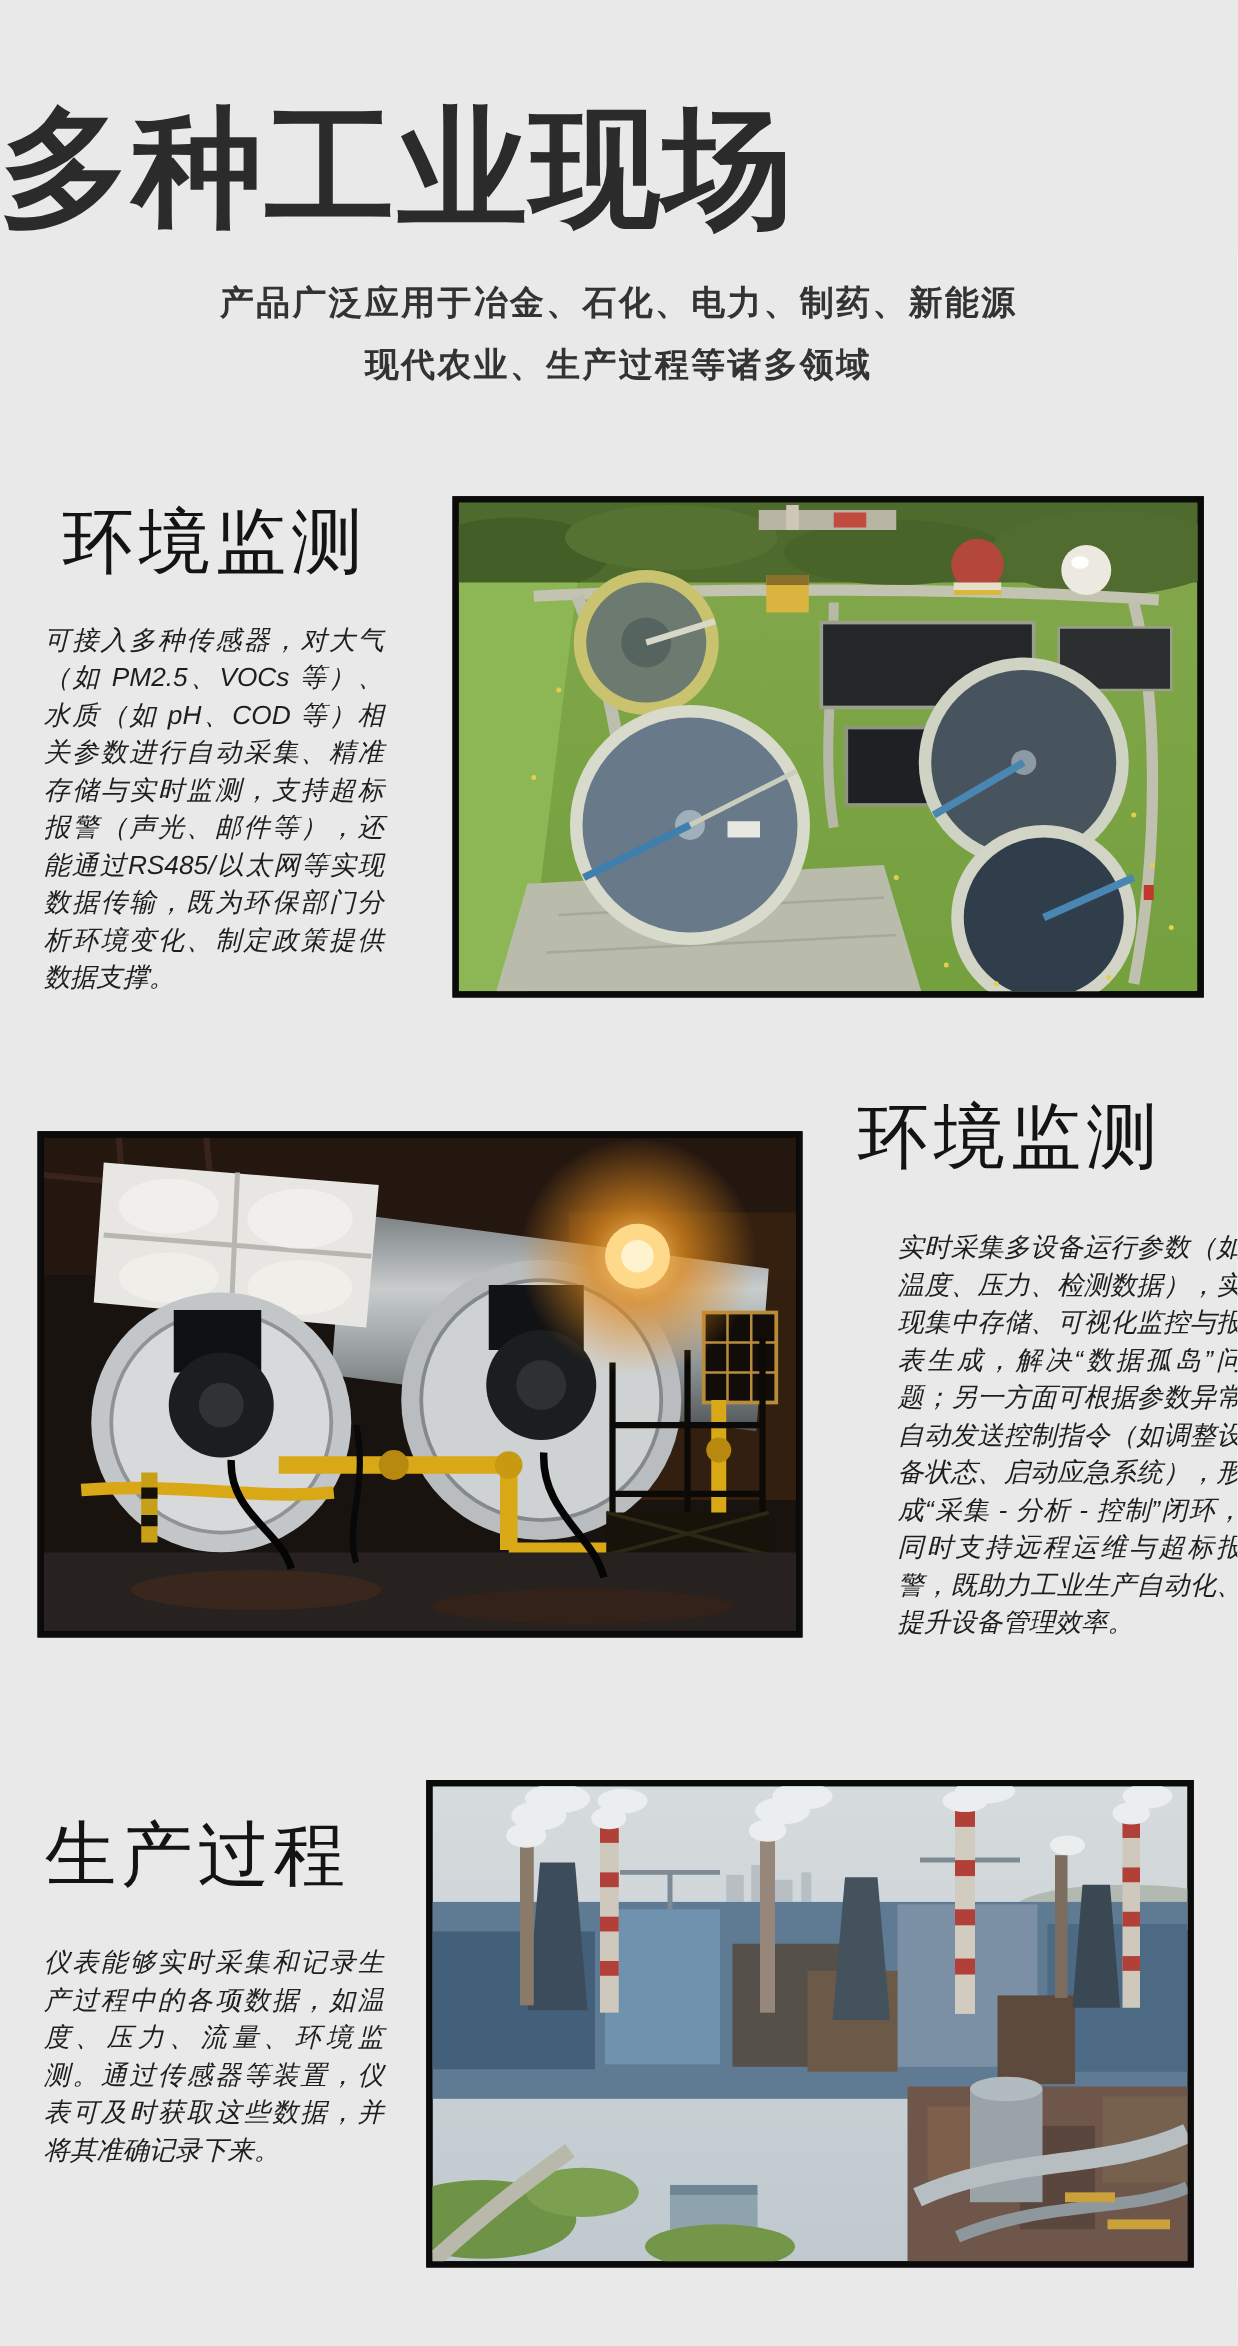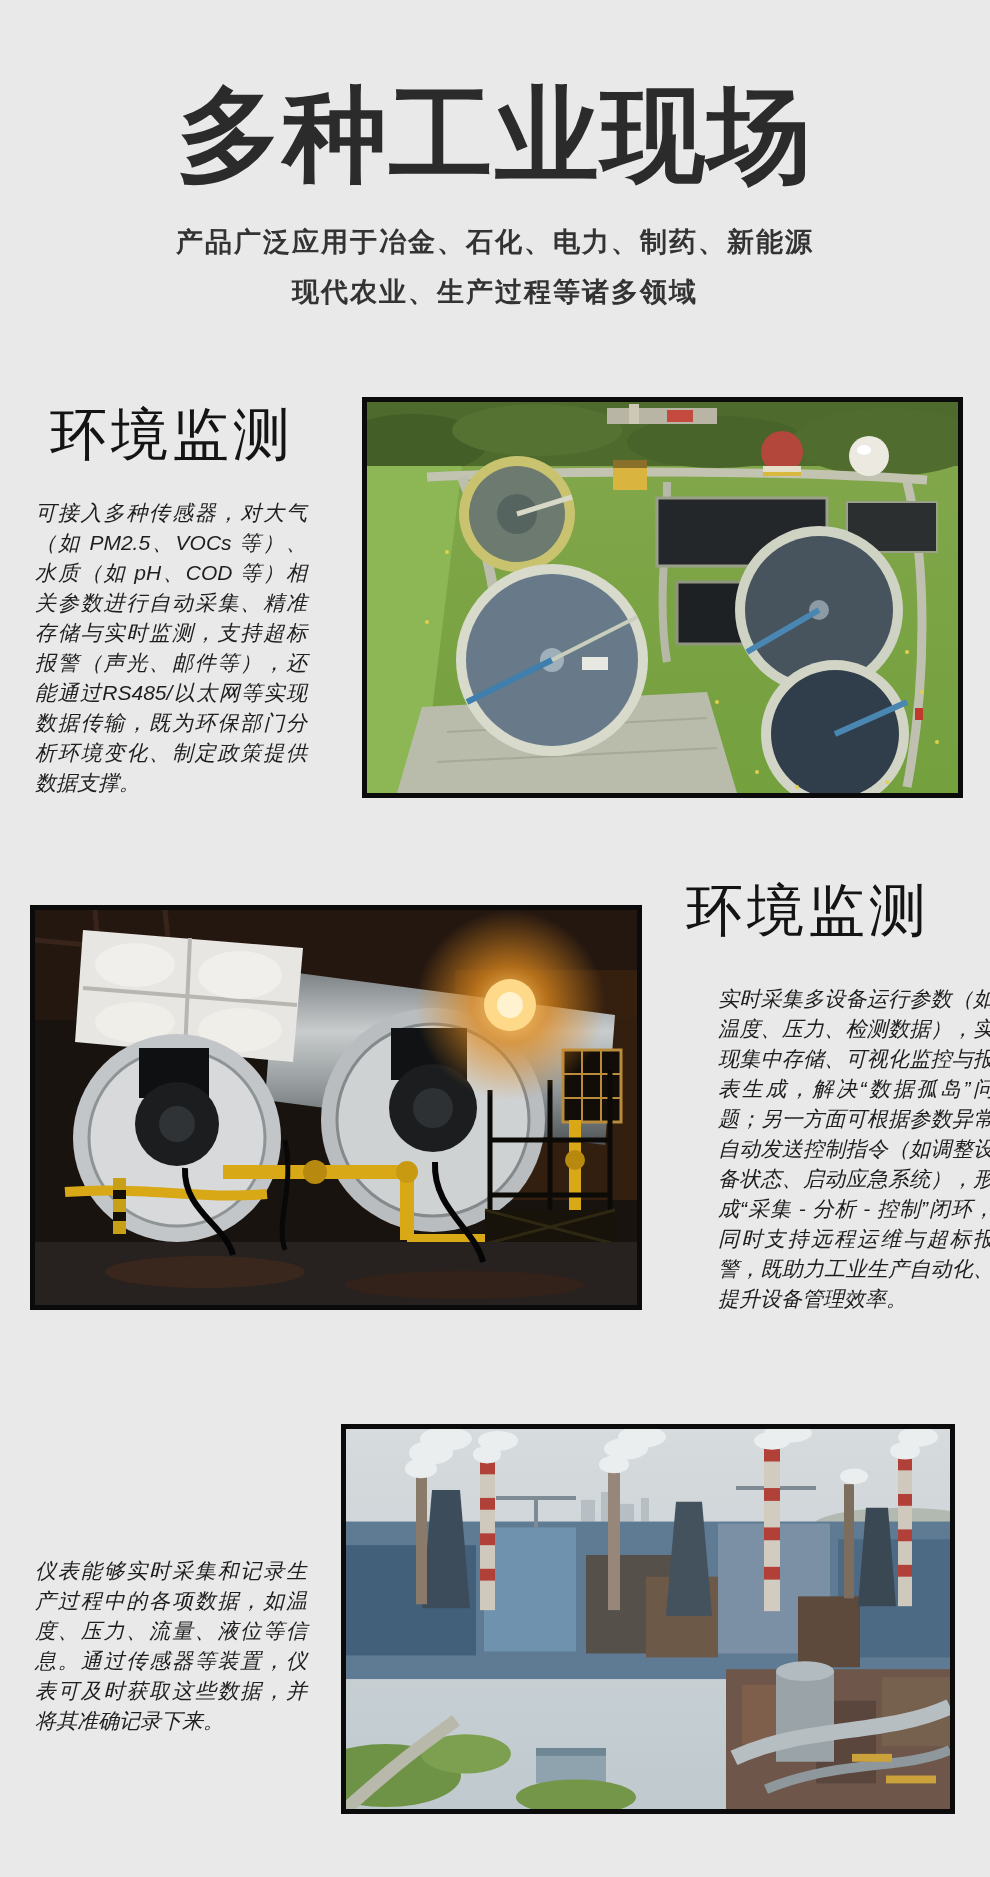--- a/index.html
+++ b/index.html
@@ -2,21 +2,21 @@
 <html><head>
 <meta charset="utf-8">
 <style>
   html,body{margin:0;padding:0;}
   .page{
     position:relative;width:990px;height:1877px;overflow:hidden;
     background:#e9e9e9;font-family:"Liberation Sans",sans-serif;
   }
   .abs{position:absolute;}
   .main-title{
-    left:0;top:76px;width:990px;text-align:center;margin:0;
+    left:0;top:76px;width:990px;margin:0;
     font-size:104px;font-weight:900;letter-spacing:2px;color:#2b2b2b;line-height:1.15;
   }
   .subtitle{
     left:0;width:990px;text-align:center;
     font-size:27px;font-weight:600;letter-spacing:2px;color:#333333;line-height:1.2;
   }
   .sub1{top:226px;}
   .sub2{top:276px;}
   .sec-heading{
     margin:0;font-size:57px;font-weight:500;letter-spacing:4px;color:#141414;line-height:1.2;white-space:nowrap;
@@ -187,21 +187,22 @@
       <rect x="78" y="302" width="13" height="9" fill="#151008"></rect>
       <circle cx="475" cy="95" r="95" fill="url(#b-glow)"></circle>
       <circle cx="475" cy="95" r="26" fill="#ffd98a"></circle>
       <circle cx="475" cy="95" r="13" fill="#fff3cf"></circle>
     </svg>
   </div>
 
   <h2 class="abs sec-heading h-dev">环境监测</h2>
   <p class="abs sec-body b-dev">实时采集多设备运行参数（如温度、压力、检测数据），实现集中存储、可视化监控与报表生成，解决“数据孤岛”问题；另一方面可根据参数异常自动发送控制指令（如调整设备状态、启动应急系统），形成“采集 - 分析 - 控制”闭环，同时支持远程运维与超标报警，既助力工业生产自动化、提升设备管理效率。</p>
 
-  <p class="abs sec-body b-prod">仪表能够实时采集和记录生产过程中的各项数据，如温度、压力、流量、液位等信息。通过传感器等装置，仪表可及时获取这些数据，并将其准确记录下来。</p>
+  <h2 class="abs sec-heading h-prod">生产过程</h2>
+  <p class="abs sec-body b-prod">仪表能够实时采集和记录生产过程中的各项数据，如温度、压力、流量、环境监测。通过传感器等装置，仪表可及时获取这些数据，并将其准确记录下来。</p>
 
   <div class="abs photo-frame f-prod" role="img" aria-label="aerial view of a steel plant with smoking red-and-white chimneys and round gas holder tanks">
     <svg viewBox="0 0 604 386" preserveAspectRatio="none">
       <defs>
         <linearGradient id="s-sky" x1="0" y1="0" x2="0" y2="1">
           <stop offset="0" stop-color="#d6dbdd"></stop>
             <stop offset="1" stop-color="#bfc9ce"></stop>
         </linearGradient>
       </defs>
       <rect width="604" height="386" fill="url(#s-sky)"></rect>

